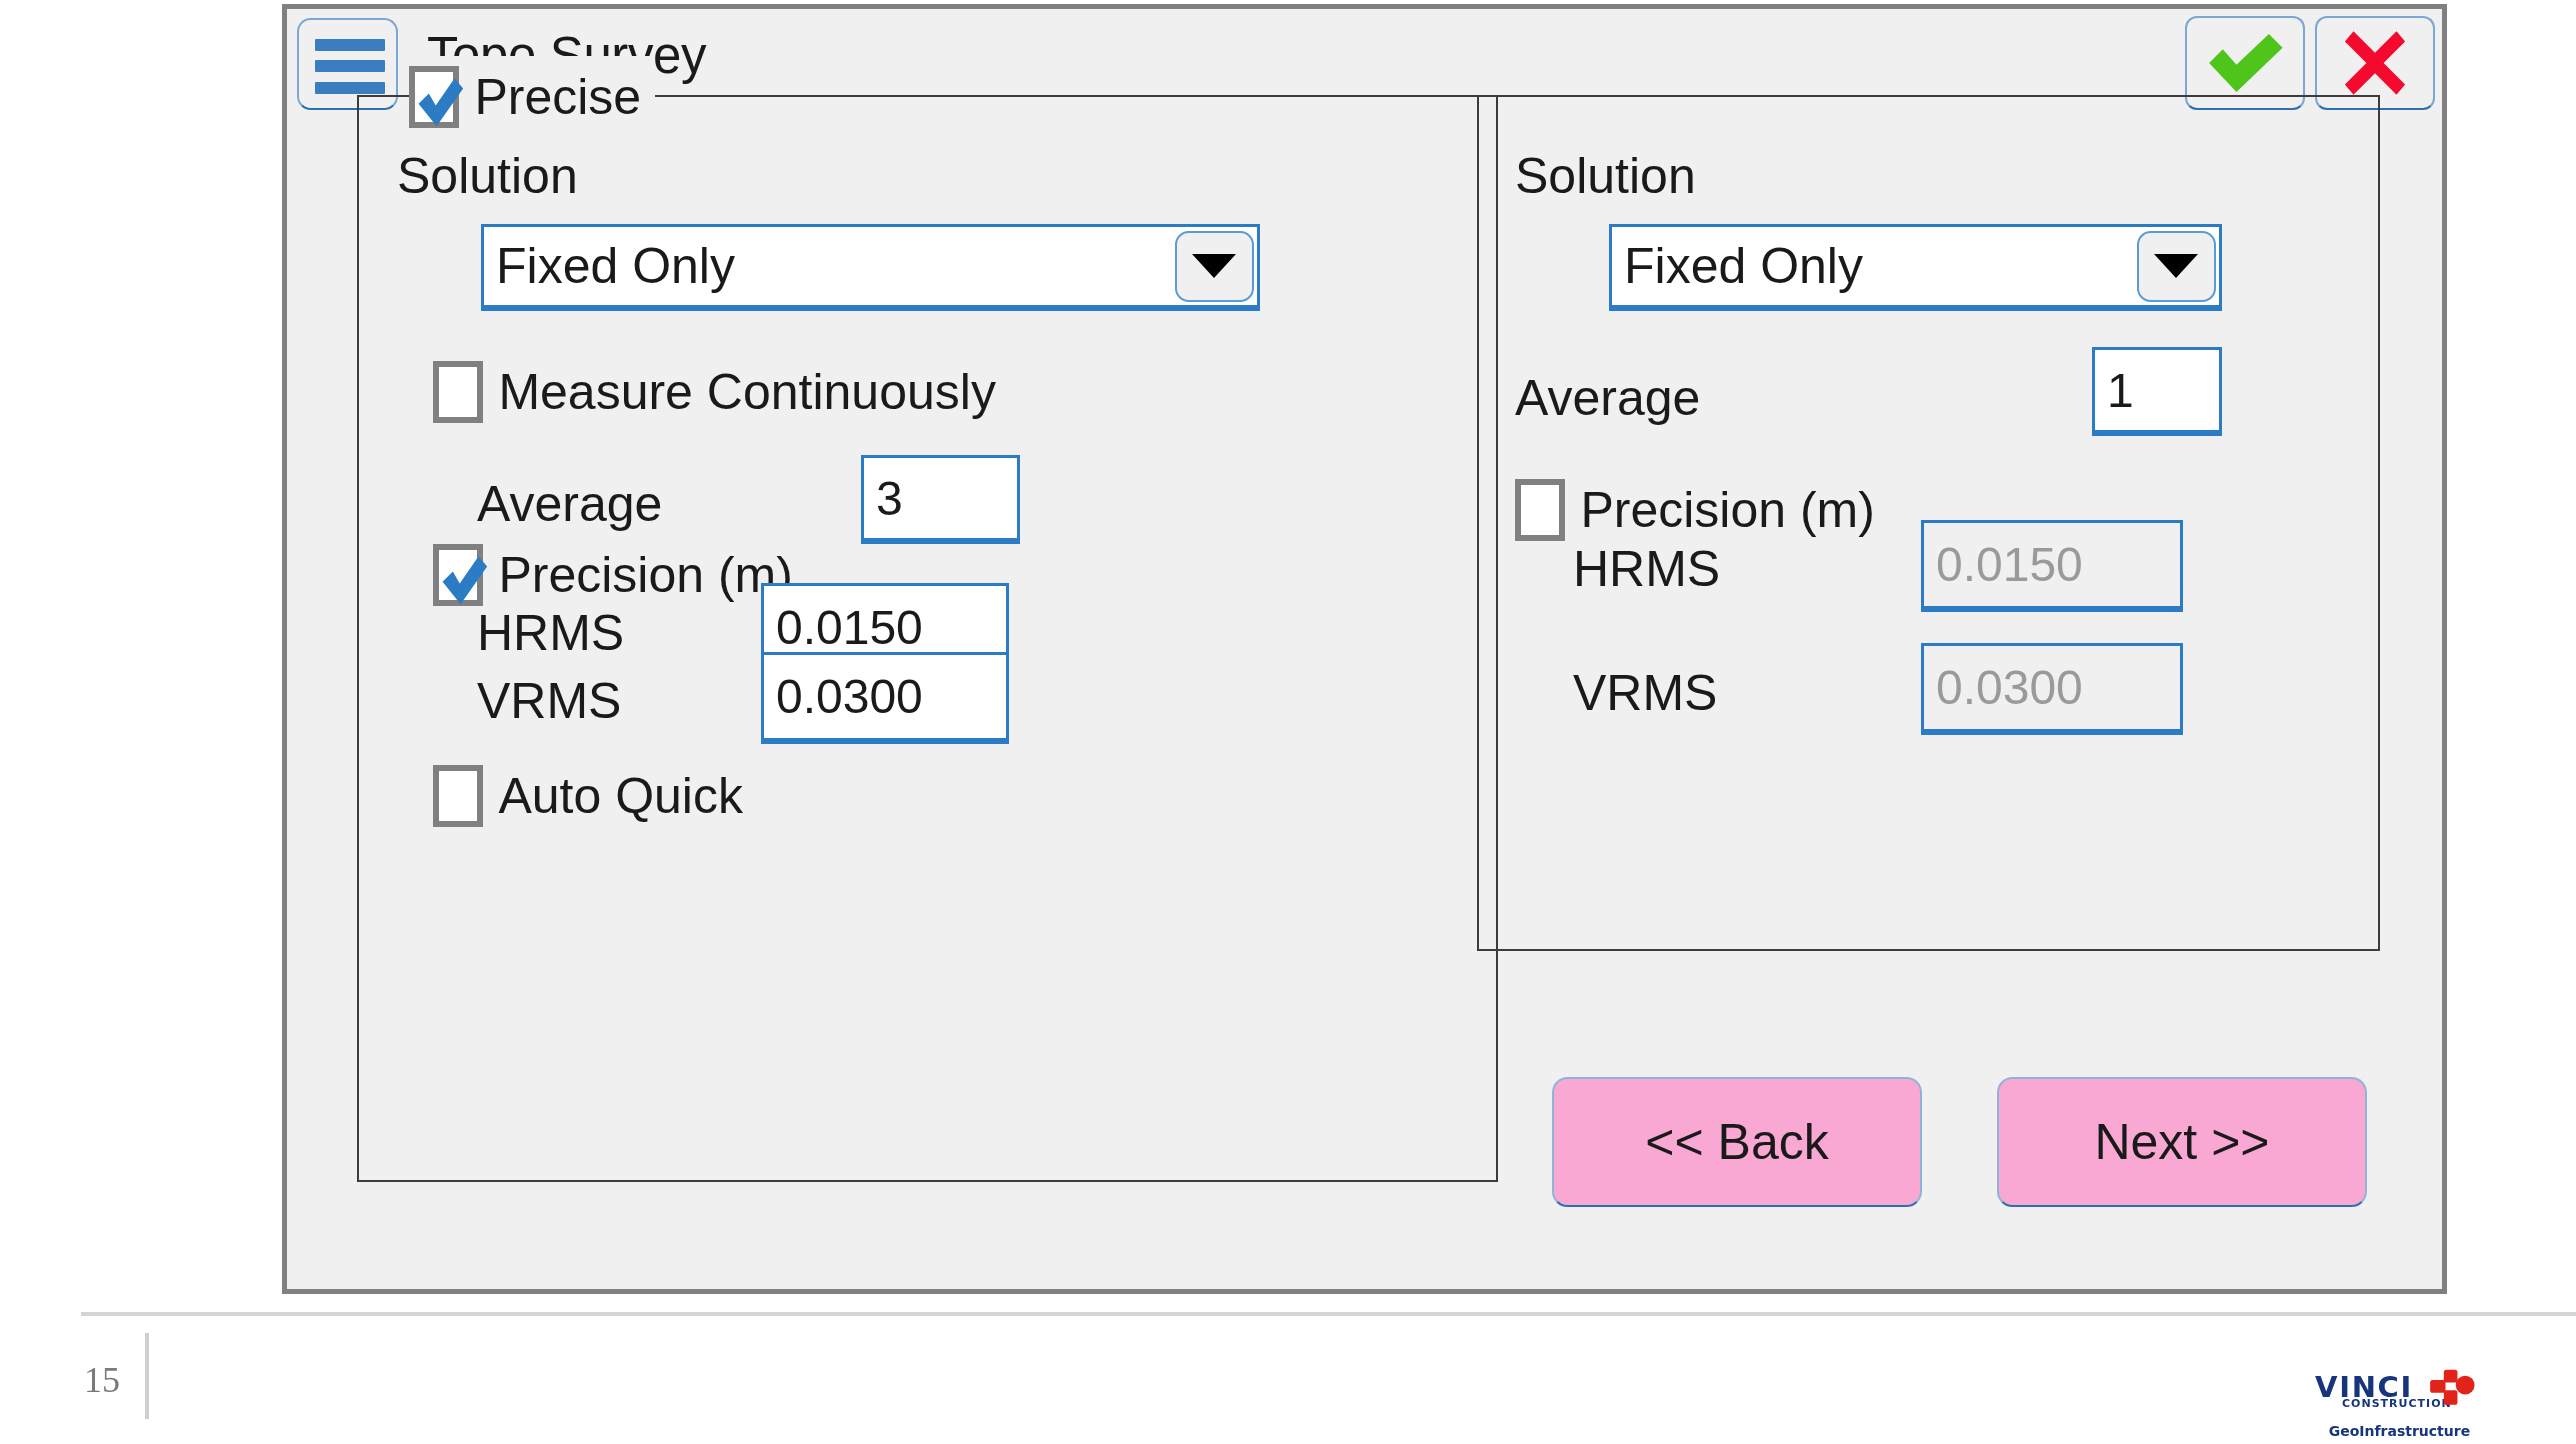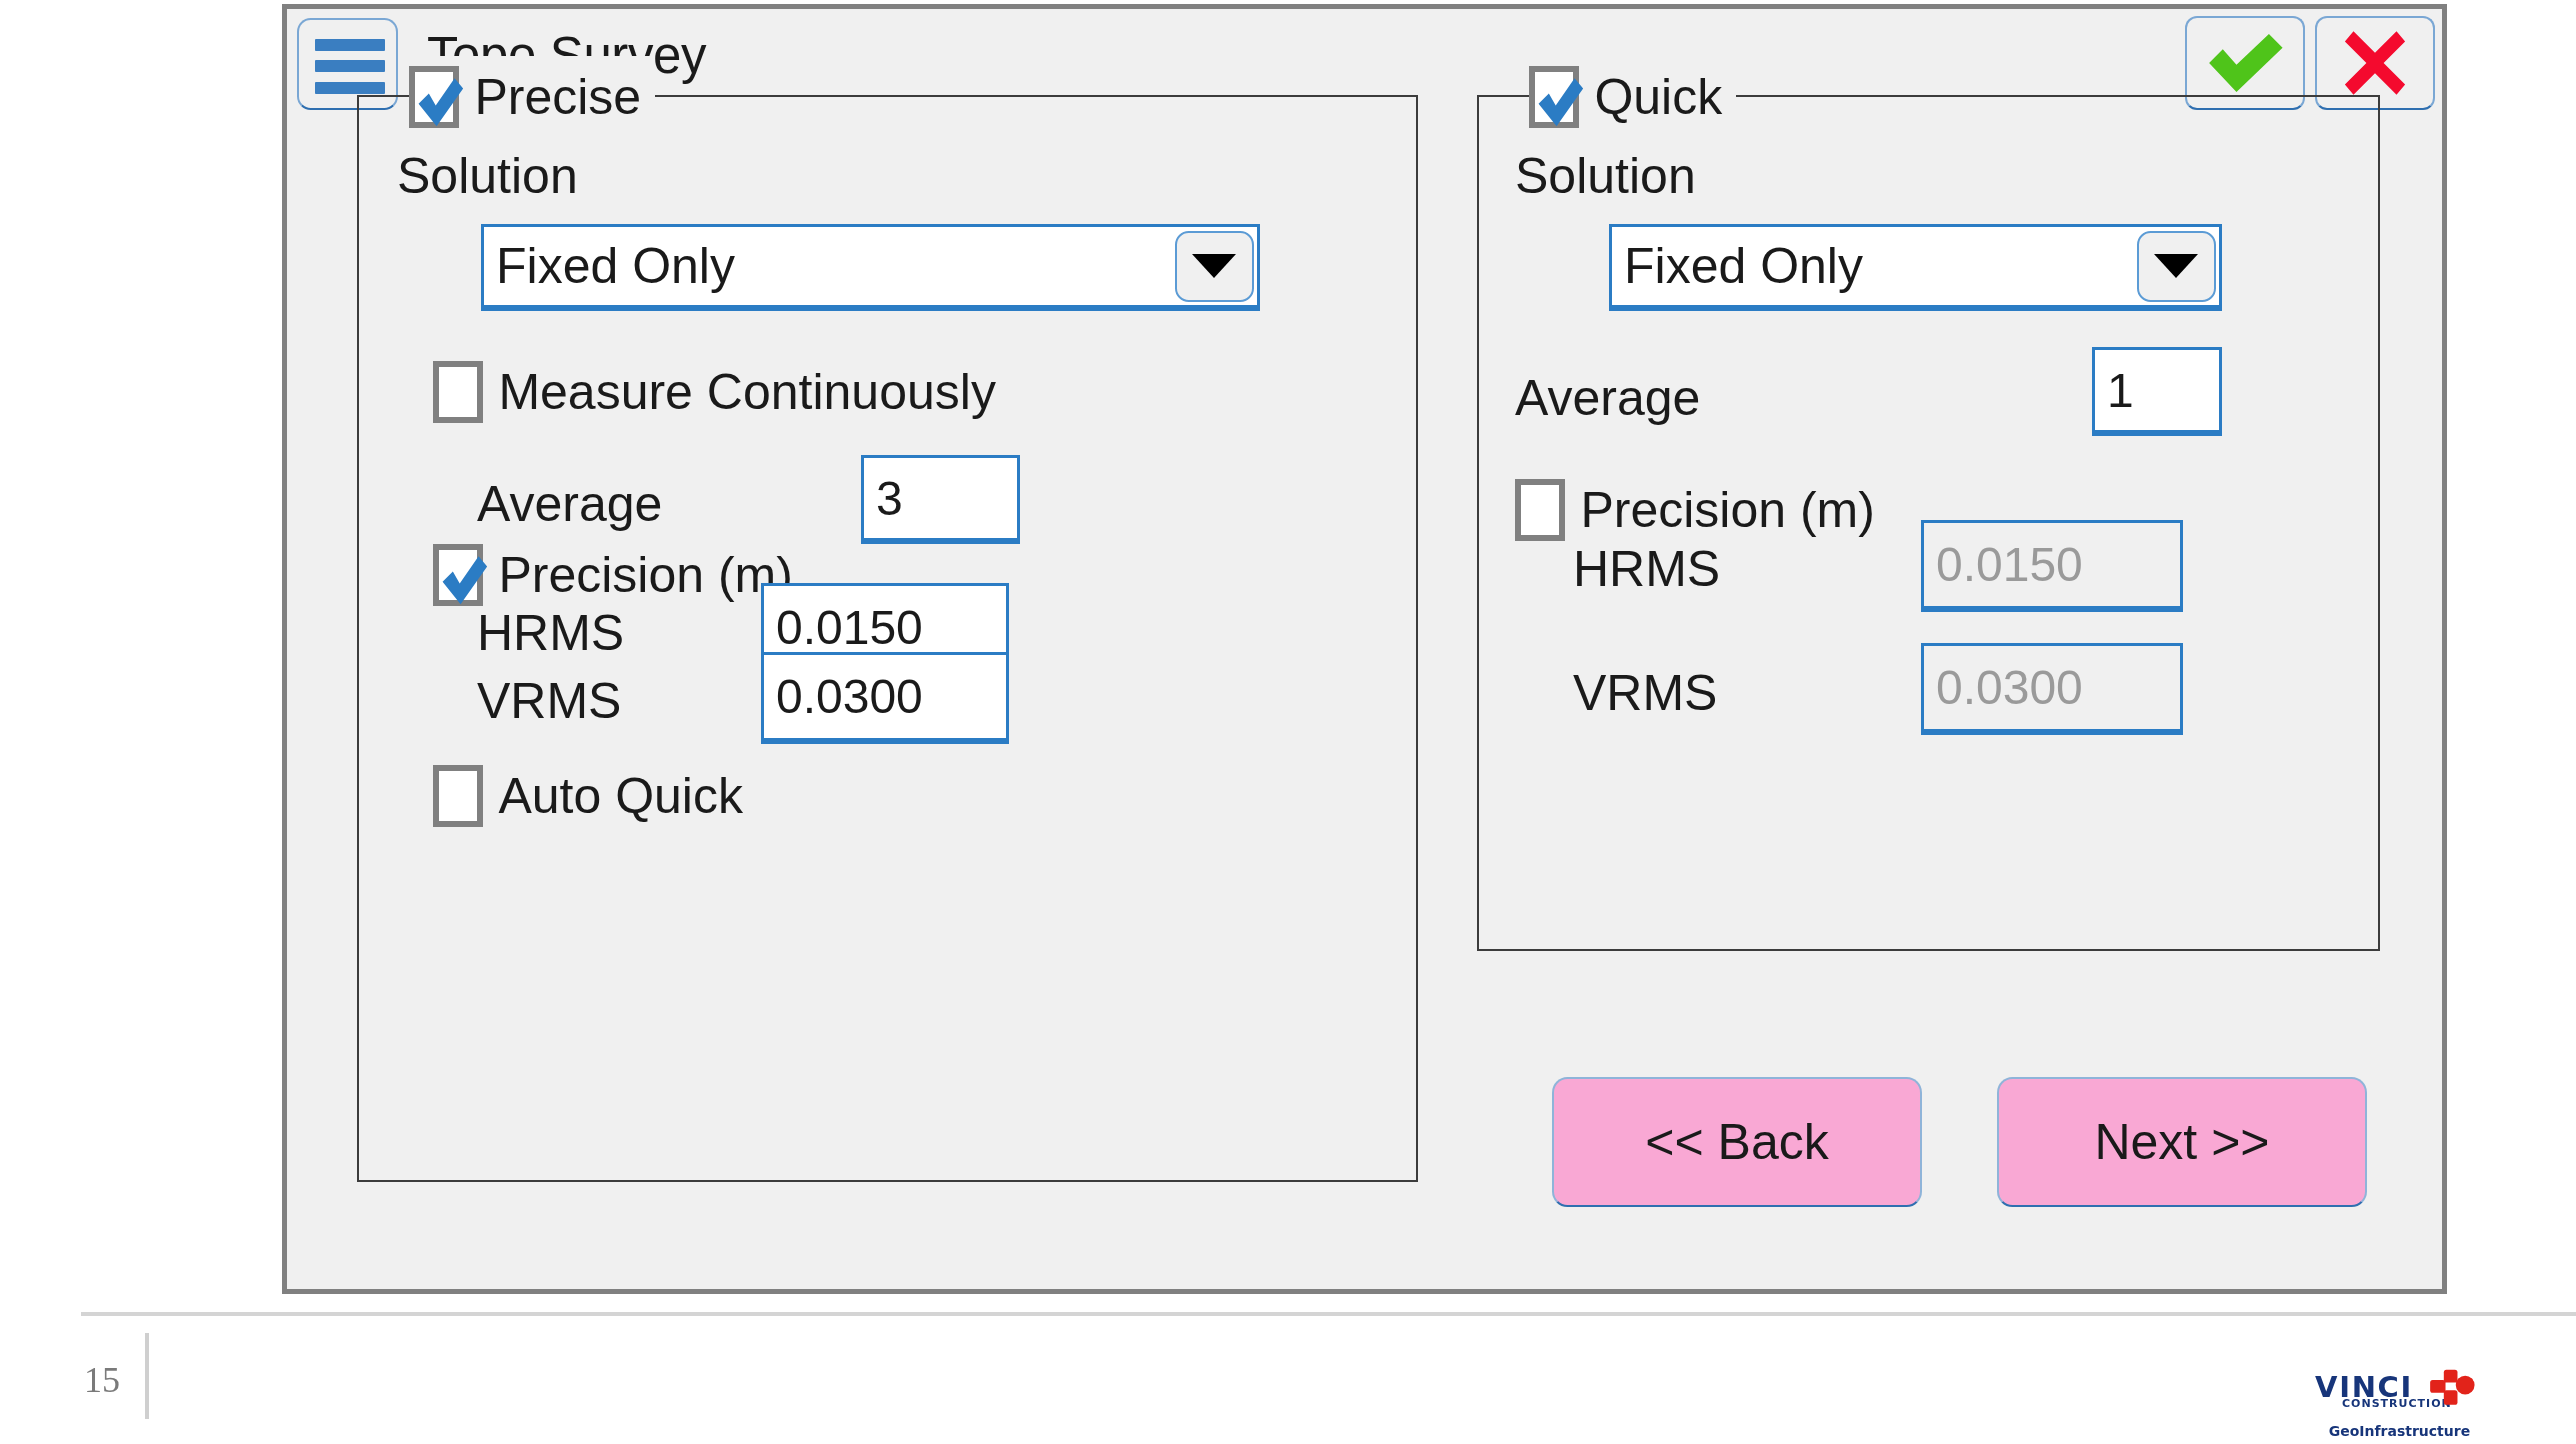--- a/index.html
+++ b/index.html
@@ -69,21 +69,21 @@
   .tb-ok { right: 137px; }
   .tb-cancel { right: 6.8px; }
   .tb-btn svg { position: absolute; left: 50%; top: 50%; transform: translate(-50%,-50%); }
 
   
   .group {
     position: absolute;
     border: 2.6px solid #3c3c3c;
     box-sizing: border-box;
   }
-  .group-left  { left: 70px;  top: 86px; width: 1061px; height: 1087px; }
+  .group-left  { left: 70px;  top: 86px; width: 1141px; height: 1087px; }
   .group-right { left: 1190px; top: 86px; width: 903px; height: 856px; }
 
   
   .group-caption {
     position: absolute;
     top: -41px; left: 50px;
     height: 82px;
     display: flex; align-items: center;
     background: #f0f0f0;
     padding-right: 13.7px;
@@ -325,28 +325,20 @@
     </div>
 
     <div class="cbrow" style="left:74px; top:668px;">
       <span class="cb"></span>
       <span class="cbrow-label">Auto Quick</span>
     </div>
   </div>
 
   <div class="group group-right">
 
-    <div class="group-caption">
-      <div class="cb">
-        <svg width="60" height="74" viewBox="0 0 70 86">
-          <polygon points="10,44 22,32 30,46 52,14 62,26 31,70" fill="#2b7cc4"></polygon>
-        </svg>
-      </div>
-      <span class="caption-text">Quick</span>
-    </div>
 
     <div class="lbl" style="left:36px; top:50px;">Solution</div>
 
     <div class="combo" style="left:130px; top:127px; width:613px; height:87px;">
       <span class="val">Fixed Only</span>
       <span class="combo-arrow">
         <span class="tri"></span>
       </span>
     </div>
 

